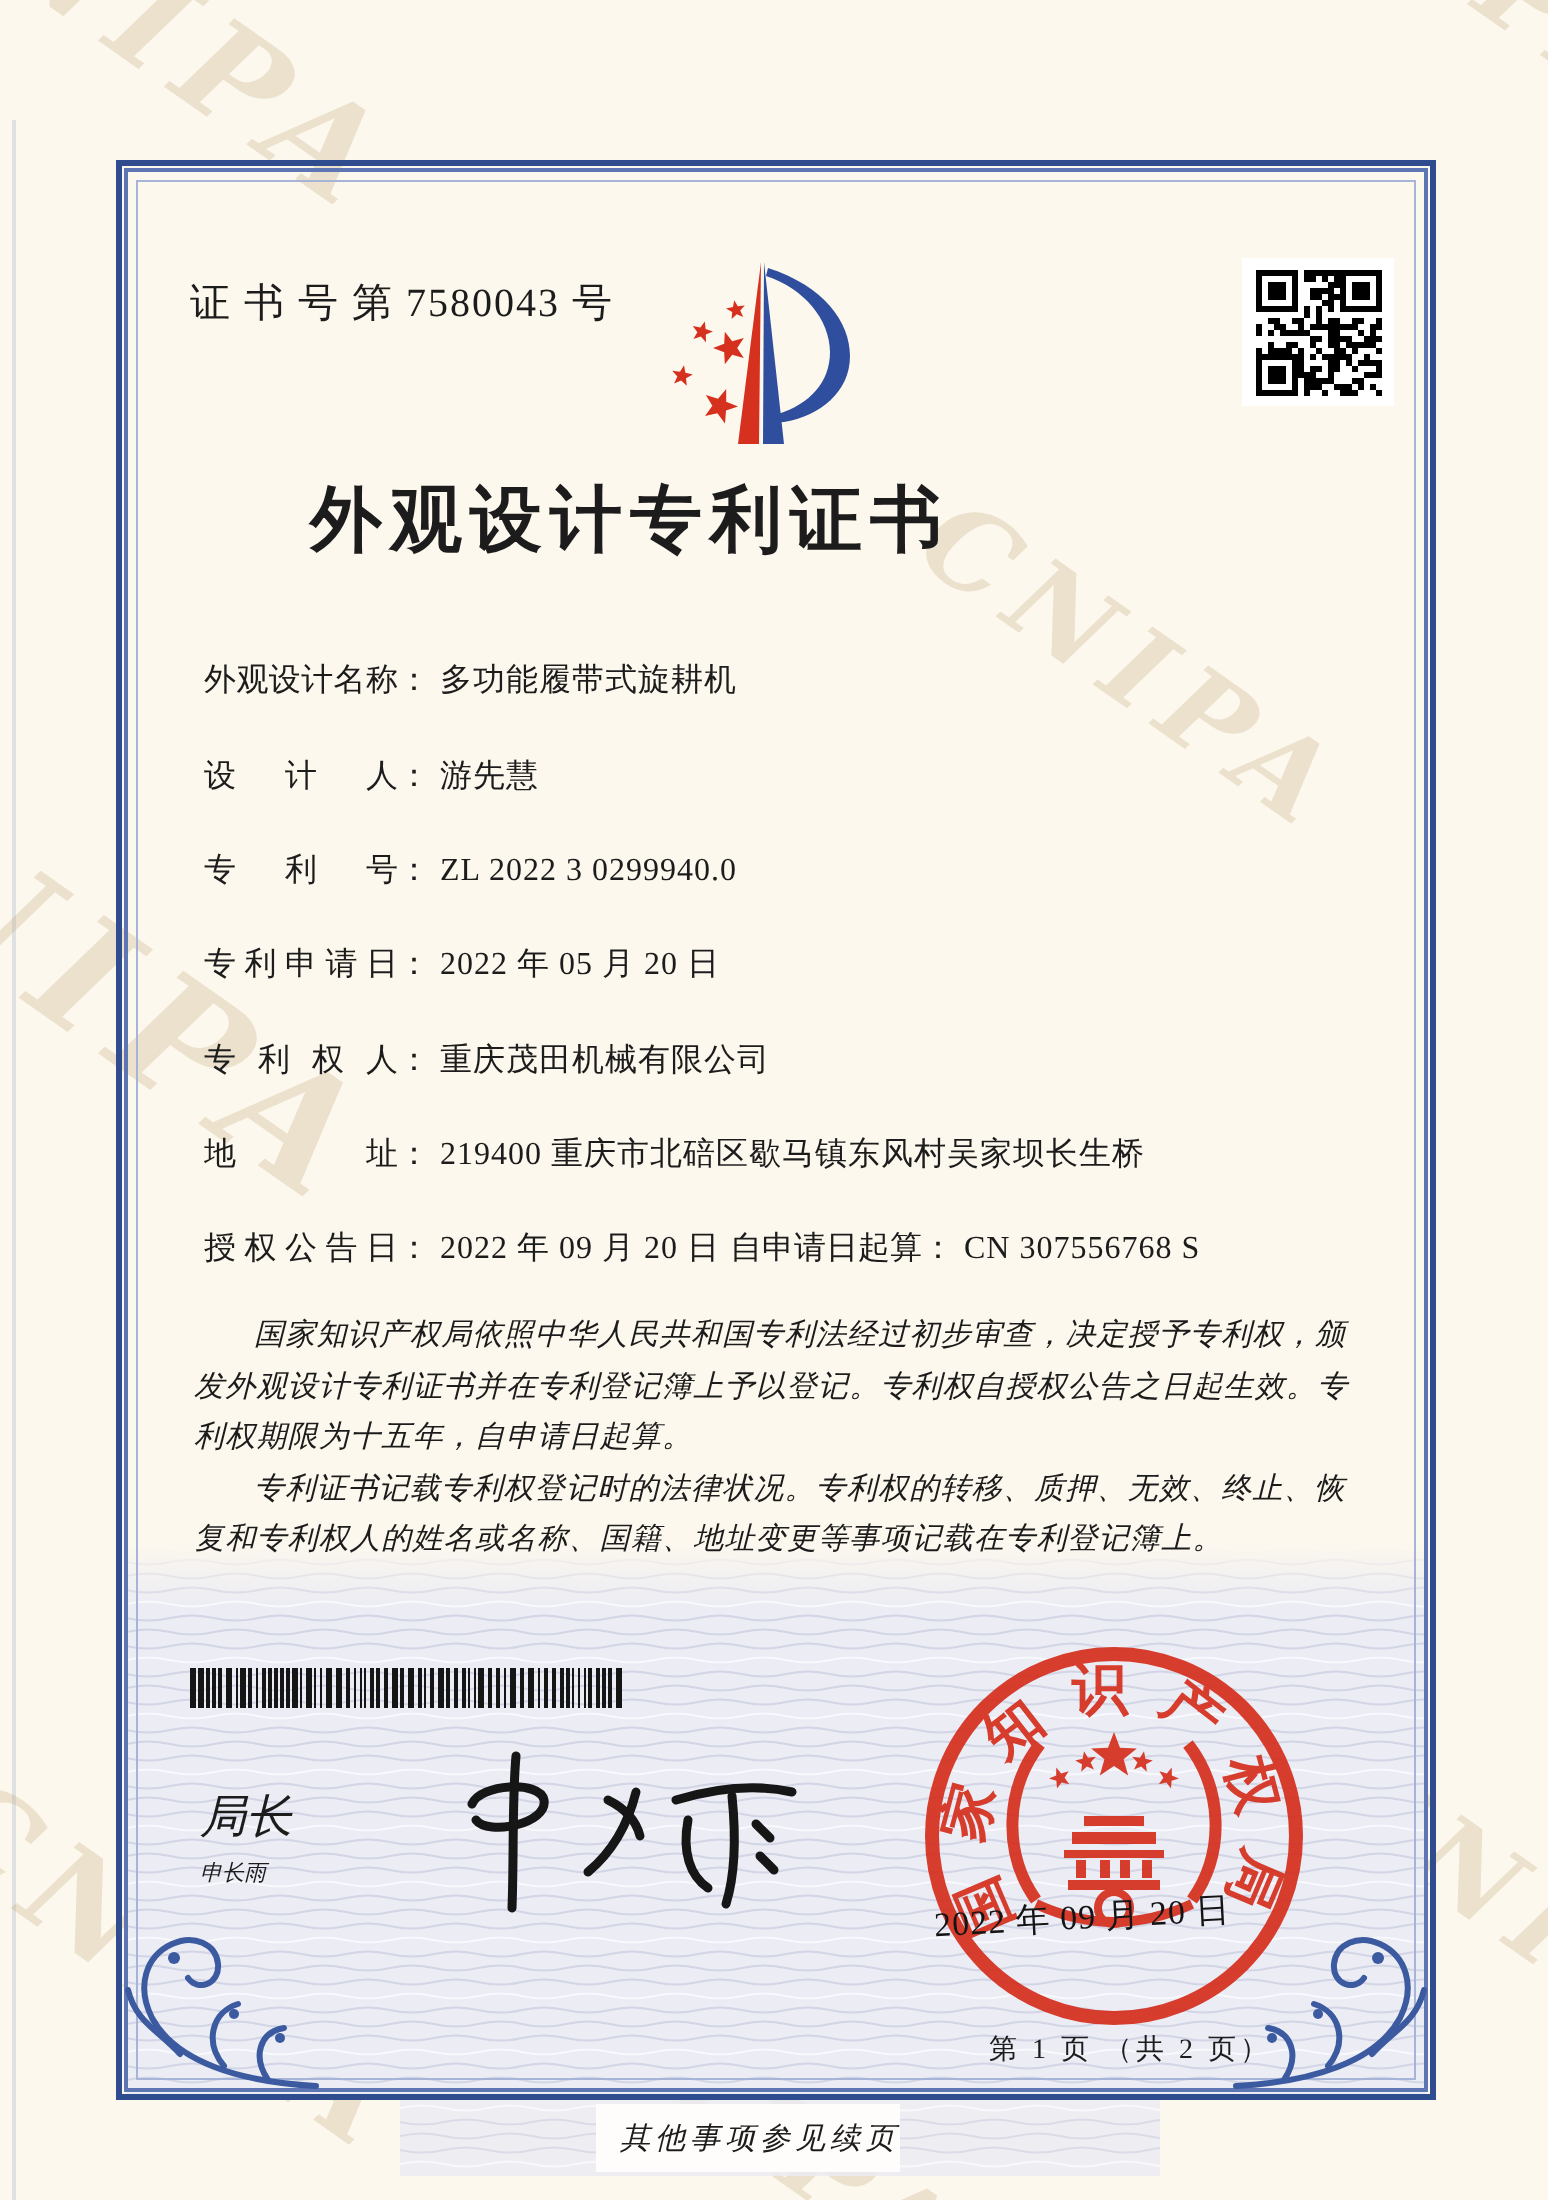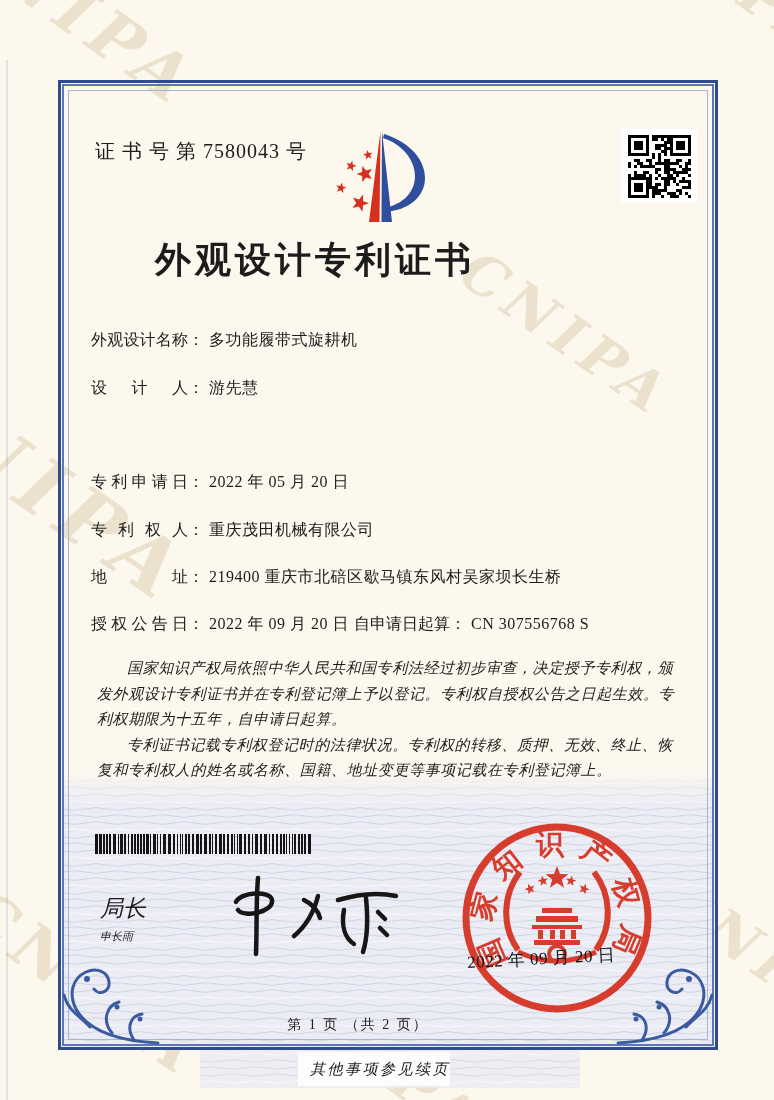--- a/index.html
+++ b/index.html
@@ -38,21 +38,21 @@
   .flourish-left{left:60px;top:933px;}
   .flourish-right{left:616px;top:933px;transform:scaleX(-1);}
 
   .cert-number{position:absolute;left:95px;top:138px;font-size:20px;letter-spacing:1px;z-index:4;}
   .qr-box{position:absolute;left:621px;top:129px;width:76px;height:74px;background:#ffffff;z-index:4;
           display:flex;align-items:center;justify-content:center;}
   .logo{position:absolute;left:332px;top:129px;z-index:4;}
   .title{position:absolute;left:0;top:236px;width:630px;text-align:center;font-size:36px;
          font-weight:bold;letter-spacing:4px;z-index:4;}
 
-  .field-row{position:absolute;left:91px;width:600px;font-size:16px;z-index:4;white-space:nowrap;}
+  .field-row{position:absolute;left:102px;width:600px;font-size:16px;z-index:4;white-space:nowrap;}
   .flabel{display:inline-block;width:97px;text-align:justify;text-align-last:justify;
           -moz-text-align-last:justify;vertical-align:bottom;}
   .colon{display:inline-block;}
   .fvalue{margin-left:5px;letter-spacing:.5px;}
   .grant-field{position:absolute;left:263px;top:0;}
 
   .paragraphs{position:absolute;left:97px;top:644px;width:590px;z-index:4;margin-top:12px;}
   .paragraphs p{margin:0;font-size:15px;line-height:25.5px;letter-spacing:.6px;
                 text-indent:2em;font-style:italic;}
 
@@ -60,22 +60,22 @@
   .officer-title{position:absolute;left:100px;top:893px;font-size:23px;font-style:italic;z-index:4;}
   .officer-name{position:absolute;left:100px;top:929px;font-size:11px;font-style:italic;z-index:4;}
   .signature{position:absolute;left:220px;top:866px;z-index:4;}
 
   .seal{position:absolute;left:457px;top:818px;z-index:5;opacity:.93;}
   .seal-arc-text{font-size:28px;font-weight:bold;letter-spacing:14px;fill:#d5301f;
                  font-family:"Liberation Serif","DejaVu Serif",serif;}
   .seal-date{position:absolute;left:467px;top:946px;width:195px;font-size:17px;color:#141414;
              letter-spacing:.5px;transform:rotate(-3deg);z-index:6;white-space:nowrap;}
 
-  .page-info{position:absolute;left:0;top:1016px;width:636px;text-align:center;font-size:14px;
-             letter-spacing:2px;z-index:4;margin-left:40px;}
+  .page-info{position:absolute;left:0;top:1016px;width:636px;text-align:right;font-size:14px;
+             letter-spacing:2px;z-index:4;}
   .note-strip{position:absolute;left:298px;top:1052px;width:152px;height:34px;background:#fefdfb;
               z-index:4;display:flex;align-items:center;justify-content:flex-end;}
   .note-text{font-size:15px;font-style:italic;letter-spacing:2.5px;}
 </style>
 </head>
 <body>
 
 <div class="page">
 
   <div class="left-edge"></div>
@@ -190,20 +190,23 @@
   </svg>
 
   <div class="title">外观设计专利证书</div>
 
   <div class="field-row" style="top:330px">
     <span class="flabel">外观设计名称</span><span class="colon">：</span><span class="fvalue">多功能履带式旋耕机</span>
   </div>
   <div class="field-row" style="top:378px">
     <span class="flabel">设计人</span><span class="colon">：</span><span class="fvalue">游先慧</span>
   </div>
+  <div class="field-row" style="top:425px">
+    <span class="flabel">专利号</span><span class="colon">：</span><span class="fvalue">ZL 2022 3 0299940.0</span>
+  </div>
   <div class="field-row" style="top:472px">
     <span class="flabel">专利申请日</span><span class="colon">：</span><span class="fvalue">2022 年 05 月 20 日</span>
   </div>
   <div class="field-row" style="top:520px">
     <span class="flabel">专利权人</span><span class="colon">：</span><span class="fvalue">重庆茂田机械有限公司</span>
   </div>
   <div class="field-row" style="top:567px">
     <span class="flabel">地址</span><span class="colon">：</span><span class="fvalue">219400 重庆市北碚区歇马镇东风村吴家坝长生桥</span>
   </div>
   <div class="field-row" style="top:614px">

